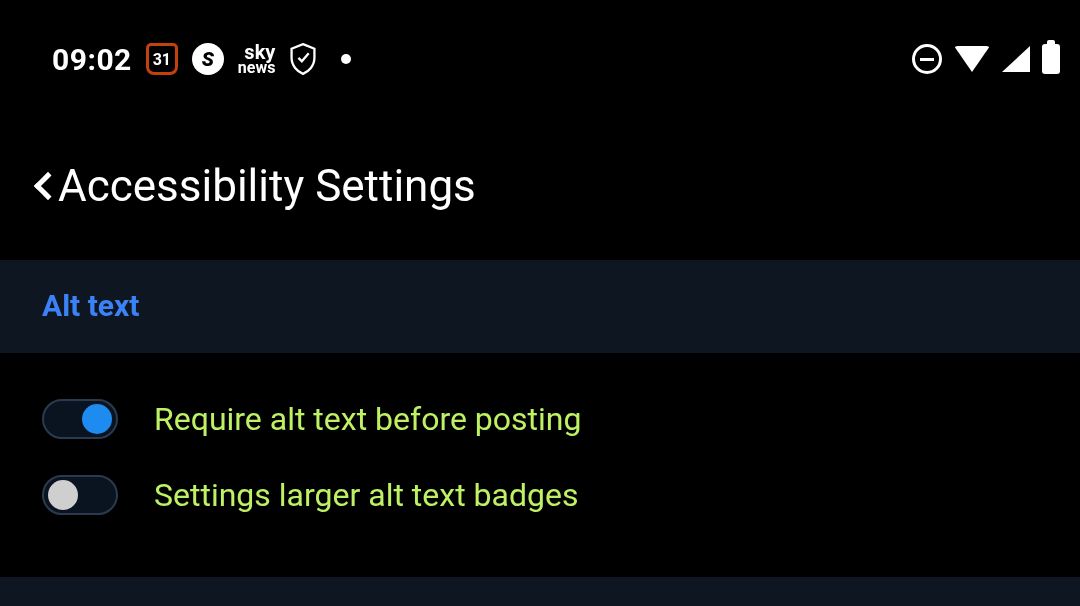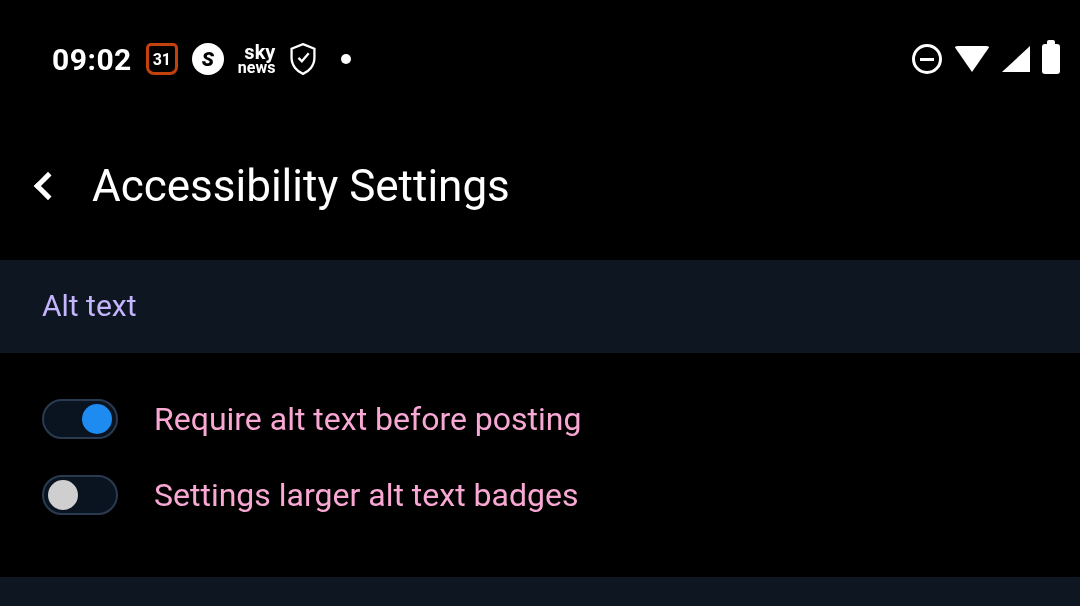--- a/index.html
+++ b/index.html
@@ -127,43 +127,42 @@
     width: 8px;
     height: 4px;
     background: #fff;
     border-radius: 2px 2px 0 0;
   }
 
   .header {
     display: flex;
     align-items: center;
     padding: 60px 30px 48px 30px;
-    gap: 34px;
   }
   .back-chevron {
     width: 20px;
     height: 20px;
     border-left: 5px solid #fff;
     border-bottom: 5px solid #fff;
     transform: rotate(45deg);
     margin-left: 8px;
   }
   .page-title {
     font-size: 44px;
     font-weight: 400;
   }
 
   .section-header {
     background: #0e1621;
     padding: 28px 42px 30px;
   }
   .section-title {
     font-size: 30px;
-    font-weight: 400;
-    color: #c4b5fd;
+    font-weight: 700;
+    color: #3b82f6;
   }
 
   .settings-list {
     background: #000;
     padding: 28px 0;
   }
   .setting-row {
     display: flex;
     align-items: center;
     padding: 18px 42px;
@@ -194,21 +193,21 @@
     right: 4px;
     background: #1d8bf0;
   }
   .toggle.off .knob {
     left: 4px;
     background: #cfcfcf;
   }
   .setting-label {
     font-size: 32px;
     font-weight: 400;
-    color: #f9a8d4;
+    color: #bef264;
   }
   .section-footer {
     height: 50px;
     background: #0e1621;
     margin-top: 16px;
   }
 </style>
 </head>
 <body>
 

